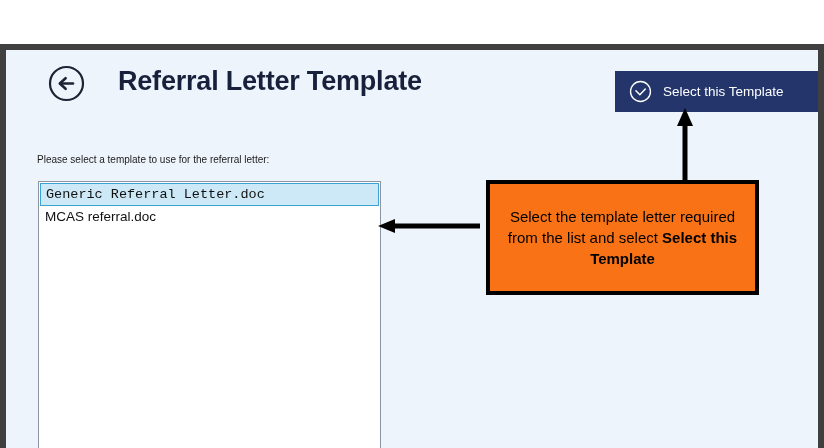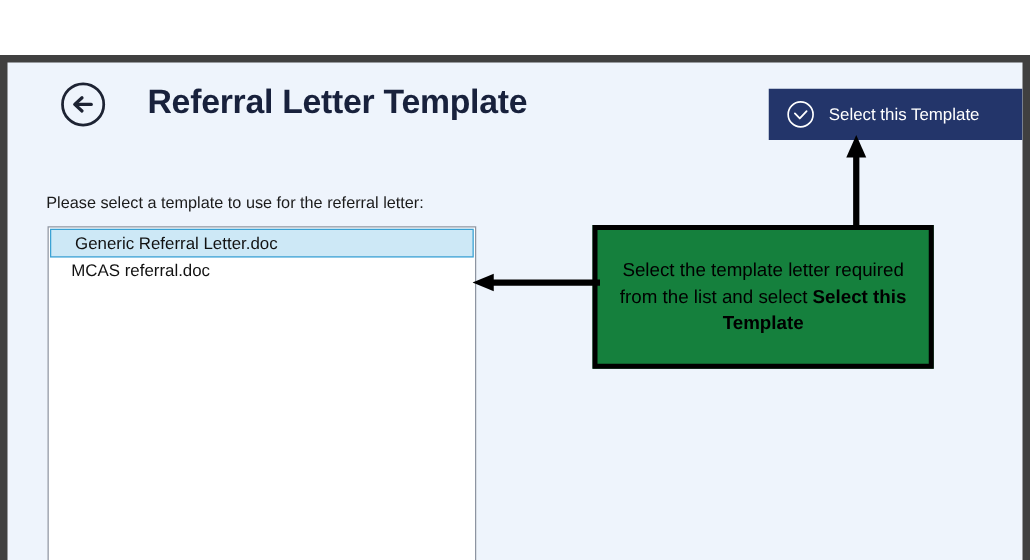--- a/index.html
+++ b/index.html
@@ -68,64 +68,65 @@
     color: #ffffff;
     font-size: 13.5px;
     white-space: nowrap;
   }
 
   
   #list-label {
     position: absolute;
     left: 31px;
     top: 104px;
-    font-size: 13px;
+    font-size: 10px;
     color: #1b1b1b;
     white-space: nowrap;
   }
 
   
   #template-listbox {
     position: absolute;
     left: 32px;
     top: 131px;
     width: 343px;
     height: 301px;
     background: #ffffff;
     border: 1px solid #8d94a1;
     box-sizing: border-box;
     overflow: hidden;
   }
   .list-item {
     height: 22px;
     line-height: 22px;
-    padding-left: 18px;
+    padding-left: 6px;
     font-size: 13.5px;
     color: #111111;
     white-space: nowrap;
     box-sizing: border-box;
     cursor: pointer;
   }
   .list-item.selected {
     background: #cde8f6;
     border: 1px solid #3ba2d4;
     margin: 1px 1px 0 1px;
     height: 23px;
     line-height: 21px;
-    padding-left: 19px;
+    padding-left: 5px;
+    font-family: Liberation Mono, monospace;
   }
 
   
   #callout-box {
     position: absolute;
-    left: 468px;
+    left: 480px;
     top: 130px;
     width: 273px;
     height: 115px;
-    background: #15803d;
+    background: #f97316;
     border: 4px solid #000000;
     box-sizing: border-box;
     display: flex;
     align-items: center;
     justify-content: center;
   }
   #callout-text {
     font-size: 15px;
     line-height: 21px;
     color: #000000;

